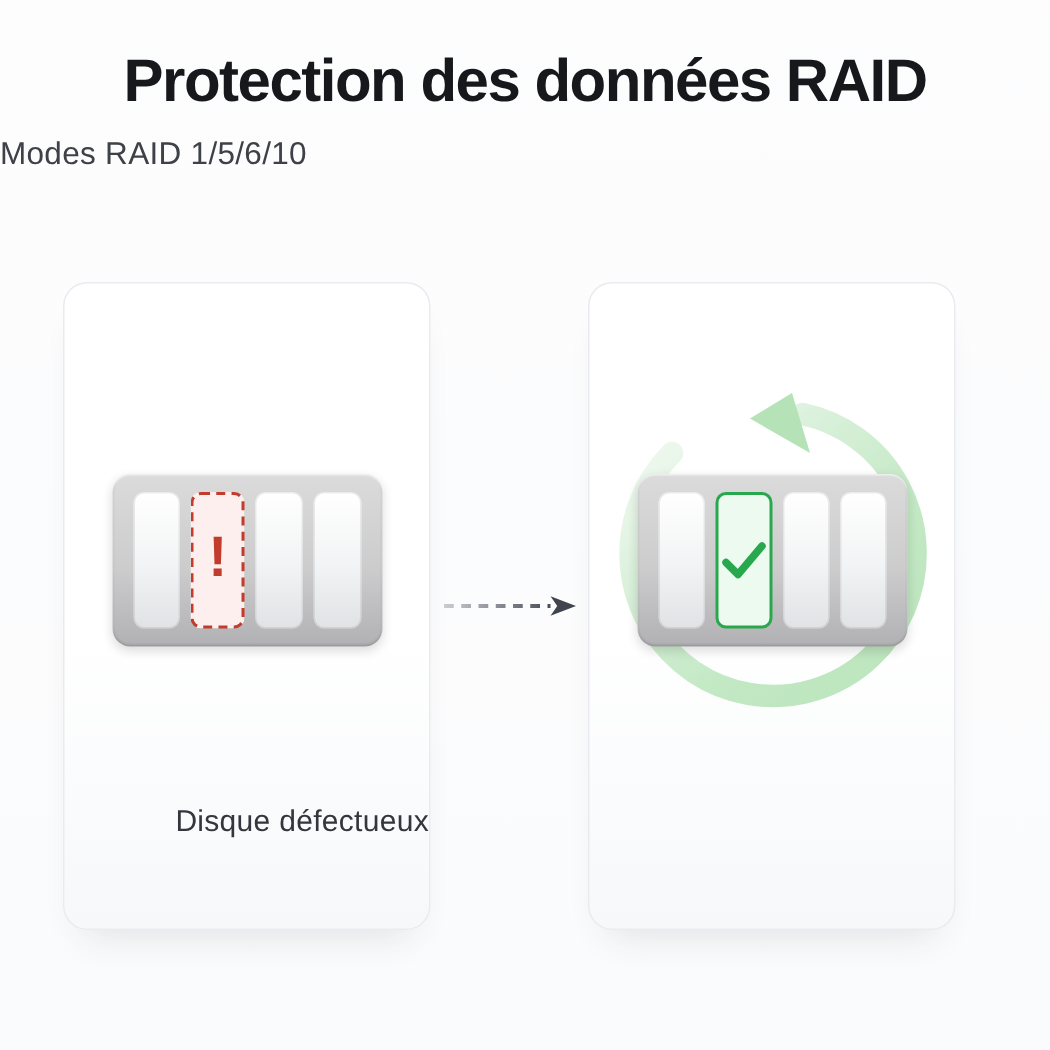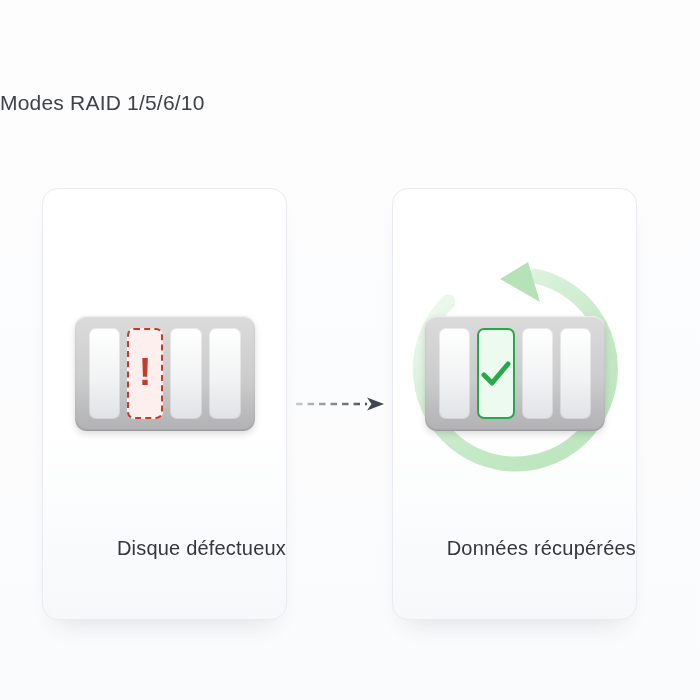--- a/index.html
+++ b/index.html
@@ -101,20 +101,21 @@
   .connector {
     position: absolute; left: 294px; top: 395px;
     width: 92px; height: 18px;
   }
 </style>
 </head>
 <body>
 
 <div class="canvas">
 
+  <div class="page-title">Protection des données RAID</div>
   <div class="page-subtitle">Modes RAID 1/5/6/10</div>
 
   <div class="card left">
     <div class="enclosure">
       <div class="slot"></div>
       <div class="slot faulty">
         <span class="excl">!</span>
       </div>
       <div class="slot"></div>
       <div class="slot"></div>
@@ -149,16 +150,15 @@
     <div class="enclosure">
       <div class="slot"></div>
       <div class="slot ok">
         <svg width="34" height="30" viewBox="0 0 34 30" aria-hidden="true">
           <path d="M 5 16 L 13 24 L 29 5" fill="none" stroke="#28a84c" stroke-width="5" stroke-linecap="round" stroke-linejoin="round"></path>
         </svg>
       </div>
       <div class="slot"></div>
       <div class="slot"></div>
     </div>
-    <div class="card-label">Données récupérées</div>
   </div>
 
 </div>
 
 </body></html>

